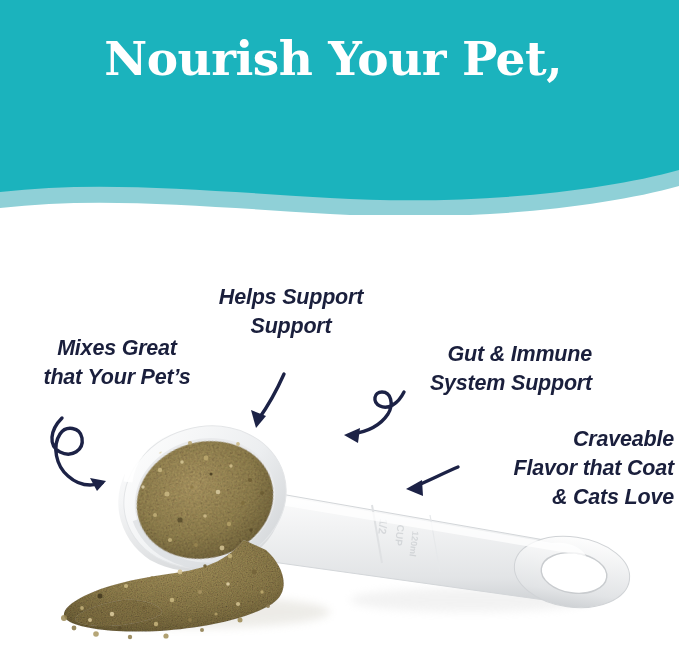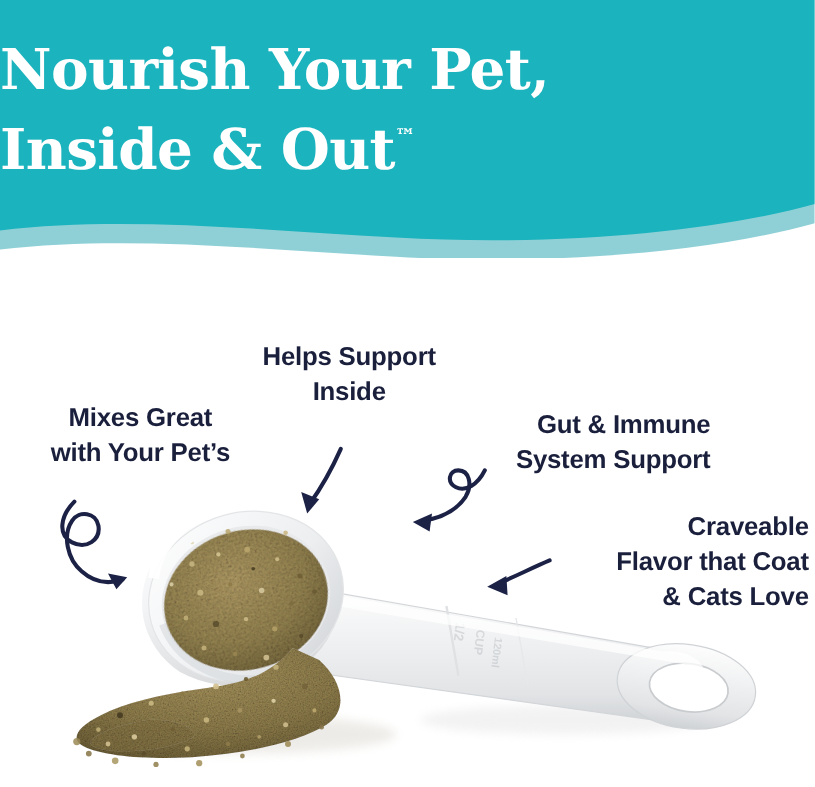--- a/index.html
+++ b/index.html
@@ -31,21 +31,21 @@
     position: absolute;
     left: 0;
     top: 0;
     display: block;
   }
   .headline {
     position: absolute;
     left: 0;
     top: 26px;
     width: 562px;
-    text-align: left;
+    text-align: right;
     color: #ffffff;
     font-family: "DejaVu Serif", "Liberation Serif", serif;
     font-weight: bold;
     font-size: 47px;
     line-height: 1.42;
     letter-spacing: -0.5px;
     z-index: 3;
     -webkit-font-smoothing: antialiased;
   }
   .headline .ln {
@@ -62,20 +62,21 @@
   
   .callout {
     position: absolute;
     color: #1a1f3c;
     font-family: "Liberation Sans", sans-serif;
     font-weight: bold;
     font-size: 21.5px;
     line-height: 1.36;
     letter-spacing: -0.2px;
     z-index: 6;
+    font-style: italic;
   }
   .callout .ln { display: block; white-space: nowrap; }
 
   #callout-mixes   { left: 22px;  top: 334px; width: 190px; text-align: center; }
   #callout-skin    { left: 196px; top: 283px; width: 190px; text-align: center; }
   #callout-gut     { left: 392px; top: 340px; width: 200px; text-align: right; }
   #callout-crave   { left: 452px; top: 425px; width: 222px; text-align: right; }
 
   
   .arrow-layer {
@@ -102,21 +103,20 @@
   <div class="banner">
     <svg class="banner-svg" width="679" height="215" viewBox="0 0 679 215">
 
       <path d="M0,0 L679,0 L679,186 C600,208 470,222 330,214 C210,207 100,196 0,208 Z" fill="#8FD0D7"></path>
 
       <path d="M0,0 L679,0 L679,170 C600,192 470,206 330,198 C210,191 100,180 0,192 Z" fill="#1BB3BD"></path>
     </svg>
 
     <div class="headline">
       <span class="ln">Nourish Your Pet,</span>
-      <span class="ln"><span>Inside &amp; Out</span><span class="tm">™</span></span>
     </div>
   </div>
 
   <svg class="scoop-layer" width="679" height="656" viewBox="0 0 679 656">
     <defs>
 
       <linearGradient id="gScoopBody" x1="0" y1="0" x2="0.4" y2="1">
         <stop offset="0%" stop-color="#ffffff"></stop>
         <stop offset="45%" stop-color="#f4f5f6"></stop>
         <stop offset="100%" stop-color="#d9dbdd"></stop>
@@ -321,26 +321,26 @@
 
     <g>
       <path class="arw" d="M458,467
                C446,472 430,480 416,486"></path>
       <path class="arwhead" d="M406,489 L422,480 L423,496 Z"></path>
     </g>
   </svg>
 
   <div class="callout" id="callout-mixes">
     <span class="ln">Mixes Great</span>
-    <span class="ln">with Your Pet’s</span>
+    <span class="ln">that Your Pet’s</span>
   </div>
 
   <div class="callout" id="callout-skin">
     <span class="ln">Helps Support</span>
-    <span class="ln">Inside</span>
+    <span class="ln">Support</span>
   </div>
 
   <div class="callout" id="callout-gut">
     <span class="ln">Gut &amp; Immune</span>
     <span class="ln">System Support</span>
   </div>
 
   <div class="callout" id="callout-crave">
     <span class="ln">Craveable</span>
     <span class="ln">Flavor that Coat</span>

